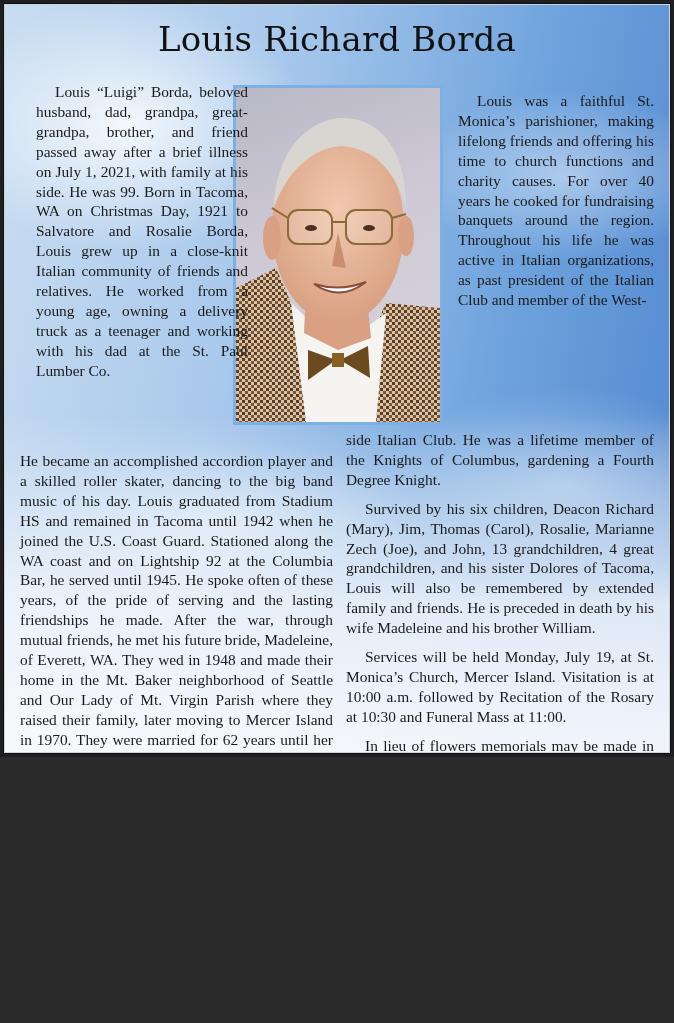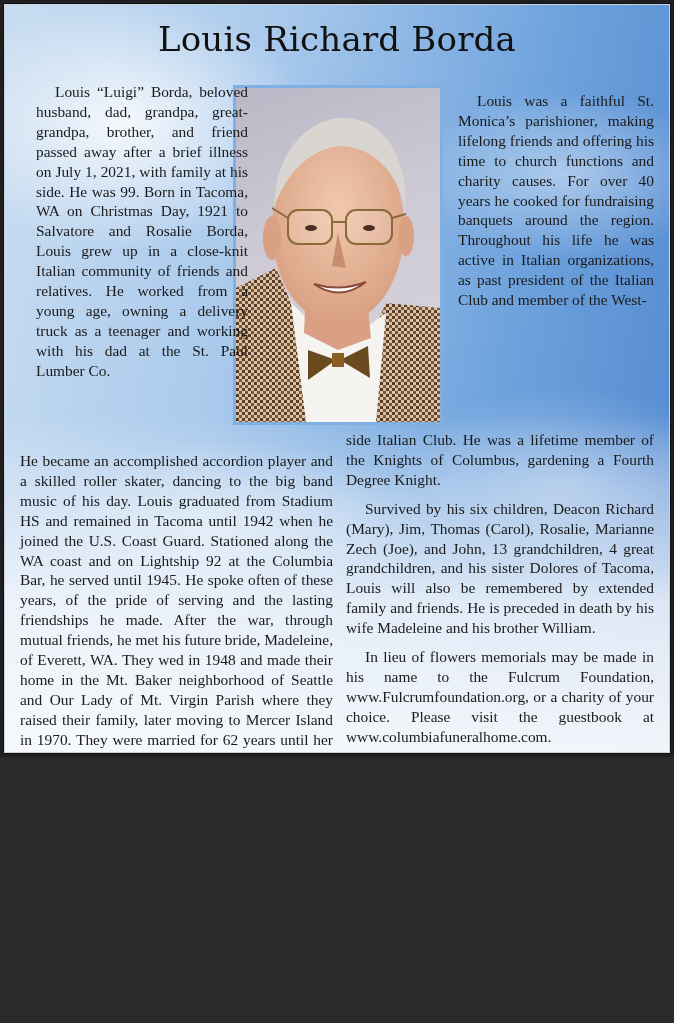--- a/index.html
+++ b/index.html
@@ -114,17 +114,18 @@
       <p>He became an accomplished accordion player and a skilled roller skater, dancing to the big band music of his day. Louis graduated from Stadium HS and remained in Tacoma until 1942 when he joined the U.S. Coast Guard. Stationed along the WA coast and on Lightship 92 at the Columbia Bar, he served until 1945. He spoke often of these years, of the pride of serving and the lasting friendships he made. After the war, through mutual friends, he met his future bride, Madeleine, of Everett, WA. They wed in 1948 and made their home in the Mt. Baker neighborhood of Seattle and Our Lady of Mt. Virgin Parish where they raised their family, later moving to Mer­cer Island in 1970. They were married for 62 years until her passing in 2011. Louis worked in auto sales in the ‘50’s and ‘60’s, owning his own business in downtown Se­attle. He then moved to SeaFirst National Bank as a loan and sales officer where, for over 20 years, he strengthened his ties to the auto dealership community. In retire­ment Louis dedicated his time to volun­teering, wine making, and gardening. He and Madeleine delighted in spending time with grandchildren, passing down their</p>
     </div>
 
     <div class="col-right-top body-text">
       <p class="indent para-gap">Louis was a faithful St. Monica’s parishioner, mak­ing lifelong friends and offering his time to church functions and charity causes. For over 40 years he cooked for fundraising banquets around the re­gion. Throughout his life he was active in Italian organizations, as past pres­ident of the Italian Club and member of the West-</p>
     </div>
 
     <div class="col-right body-text">
       <p>side Italian Club. He was a lifetime mem­ber of the Knights of Columbus, gardening a Fourth Degree Knight.</p>
       <p class="indent para-gap">Survived by his six children, Deacon Richard (Mary), Jim, Thomas (Carol), Ro­salie, Marianne Zech (Joe), and John, 13 grandchildren, 4 great grandchildren, and his sister Dolores of Tacoma, Louis will also be remembered by extended family and friends. He is preceded in death by his wife Madeleine and his brother William.</p>
+      <p class="indent para-gap">Services will be held Monday, July 19, at St. Monica’s Church, Mercer Island. Visita­tion is at 10:00 a.m. followed by Recitation of the Rosary at 10:30 and Funeral Mass at 11:00.</p>
       <p class="indent para-gap">In lieu of flowers memorials may be made in his name to the Fulcrum Foun­dation, www.Fulcrumfoundation.org, or a charity of your choice. Please visit the guestbook at www.columbiafuneralhome.com.</p>
     </div>
 
   </div>
 </div>
 
 </body></html>

